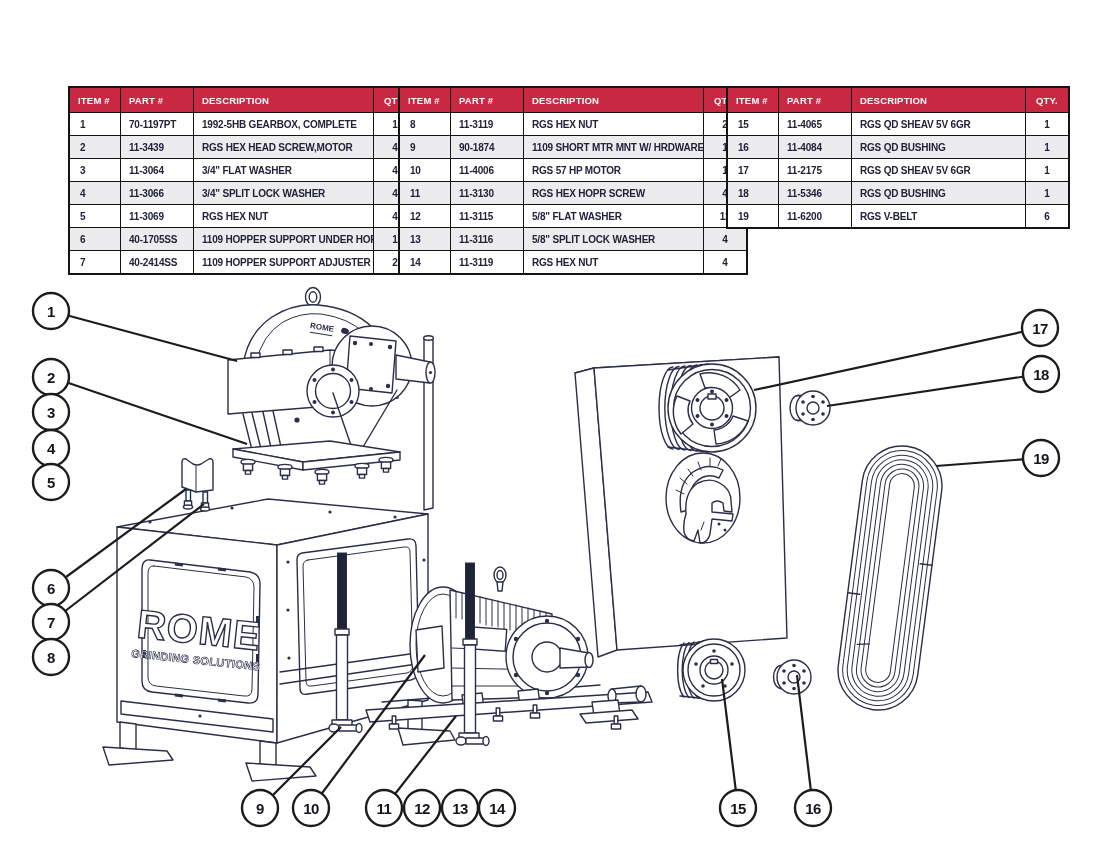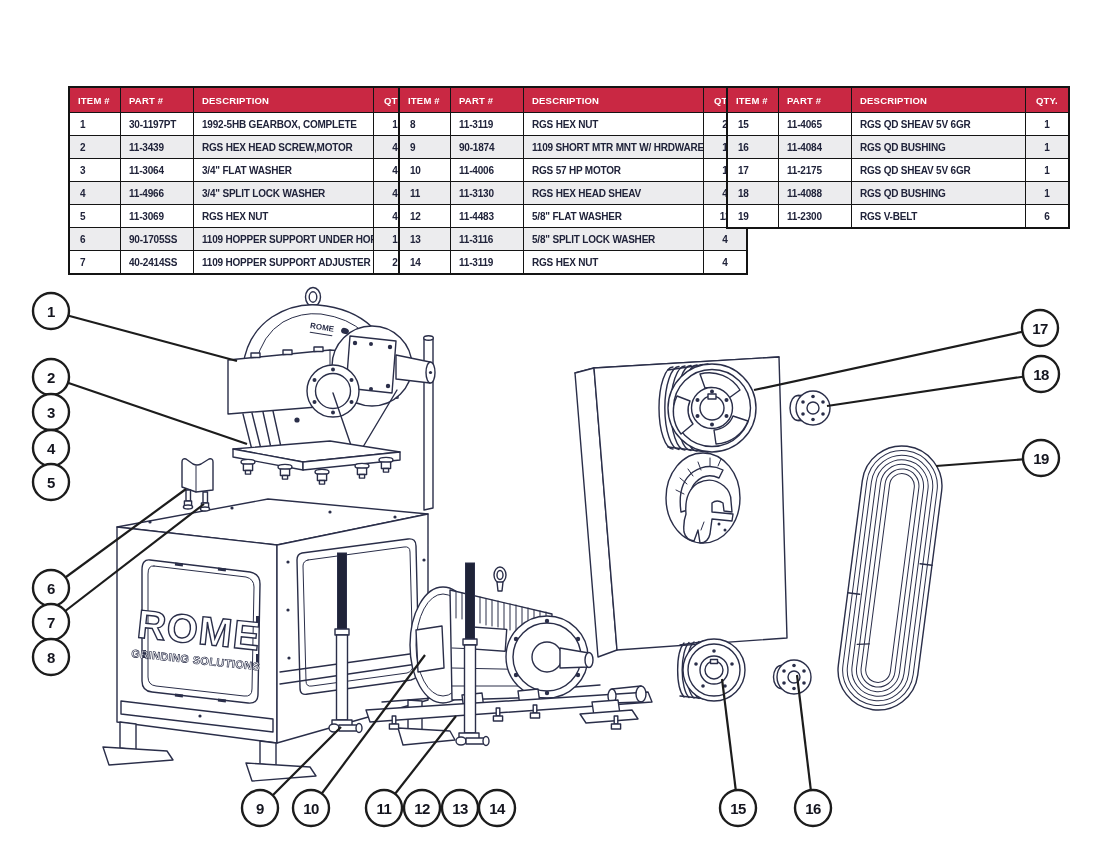--- a/index.html
+++ b/index.html
@@ -42,51 +42,51 @@
         <tr>
           <th class="c0">ITEM #</th>
           <th class="c1">PART #</th>
           <th class="c2">DESCRIPTION</th>
           <th class="c3">QTY.</th>
         </tr>
       </thead>
       <tbody>
         <tr>
           <td class="c0">1</td>
-          <td class="c1">30-1197PT</td>
+          <td class="c1">70-1197PT</td>
           <td class="c2">1992-5HB GEARBOX, COMPLETE</td>
           <td class="c3">1</td>
         </tr>
         <tr>
           <td class="c0">2</td>
           <td class="c1">11-3439</td>
           <td class="c2">RGS HEX HEAD SCREW,MOTOR</td>
           <td class="c3">4</td>
         </tr>
         <tr>
           <td class="c0">3</td>
           <td class="c1">11-3064</td>
           <td class="c2">3/4" FLAT WASHER</td>
           <td class="c3">4</td>
         </tr>
         <tr>
           <td class="c0">4</td>
-          <td class="c1">11-4966</td>
+          <td class="c1">11-3066</td>
           <td class="c2">3/4" SPLIT LOCK WASHER</td>
           <td class="c3">4</td>
         </tr>
         <tr>
           <td class="c0">5</td>
           <td class="c1">11-3069</td>
           <td class="c2">RGS HEX NUT</td>
           <td class="c3">4</td>
         </tr>
         <tr>
           <td class="c0">6</td>
-          <td class="c1">90-1705SS</td>
+          <td class="c1">40-1705SS</td>
           <td class="c2">1109 HOPPER SUPPORT UNDER HOPR</td>
           <td class="c3">1</td>
         </tr>
         <tr>
           <td class="c0">7</td>
           <td class="c1">40-2414SS</td>
           <td class="c2">1109 HOPPER SUPPORT ADJUSTER</td>
           <td class="c3">2</td>
         </tr>
       </tbody>
@@ -115,26 +115,26 @@
         </tr>
         <tr>
           <td class="c0">10</td>
           <td class="c1">11-4006</td>
           <td class="c2">RGS 57 HP MOTOR</td>
           <td class="c3">1</td>
         </tr>
         <tr>
           <td class="c0">11</td>
           <td class="c1">11-3130</td>
-          <td class="c2">RGS HEX HEAD SHEAV</td>
+          <td class="c2">RGS HEX HOPR SCREW</td>
           <td class="c3">4</td>
         </tr>
         <tr>
           <td class="c0">12</td>
-          <td class="c1">11-4483</td>
+          <td class="c1">11-3115</td>
           <td class="c2">5/8" FLAT WASHER</td>
           <td class="c3">12</td>
         </tr>
         <tr>
           <td class="c0">13</td>
           <td class="c1">11-3116</td>
           <td class="c2">5/8" SPLIT LOCK WASHER</td>
           <td class="c3">4</td>
         </tr>
         <tr>
@@ -168,27 +168,27 @@
           <td class="c3">1</td>
         </tr>
         <tr>
           <td class="c0">17</td>
           <td class="c1">11-2175</td>
           <td class="c2">RGS QD SHEAV 5V 6GR</td>
           <td class="c3">1</td>
         </tr>
         <tr>
           <td class="c0">18</td>
-          <td class="c1">11-4088</td>
+          <td class="c1">11-5346</td>
           <td class="c2">RGS QD BUSHING</td>
           <td class="c3">1</td>
         </tr>
         <tr>
           <td class="c0">19</td>
-          <td class="c1">11-2300</td>
+          <td class="c1">11-6200</td>
           <td class="c2">RGS V-BELT</td>
           <td class="c3">6</td>
         </tr>
       </tbody>
     </table>
 
   <svg id="diagram" viewBox="0 0 1098 850" xmlns="http://www.w3.org/2000/svg">
 
     <g>
 

